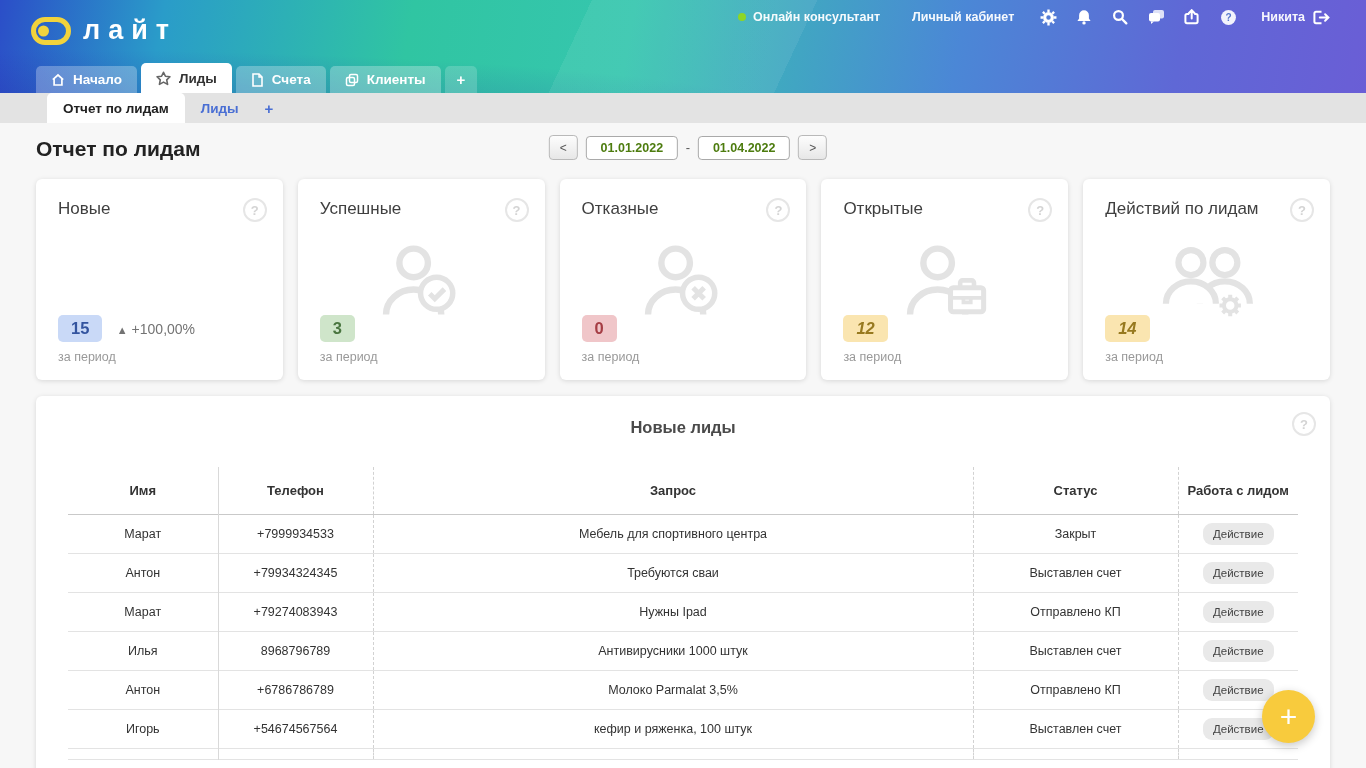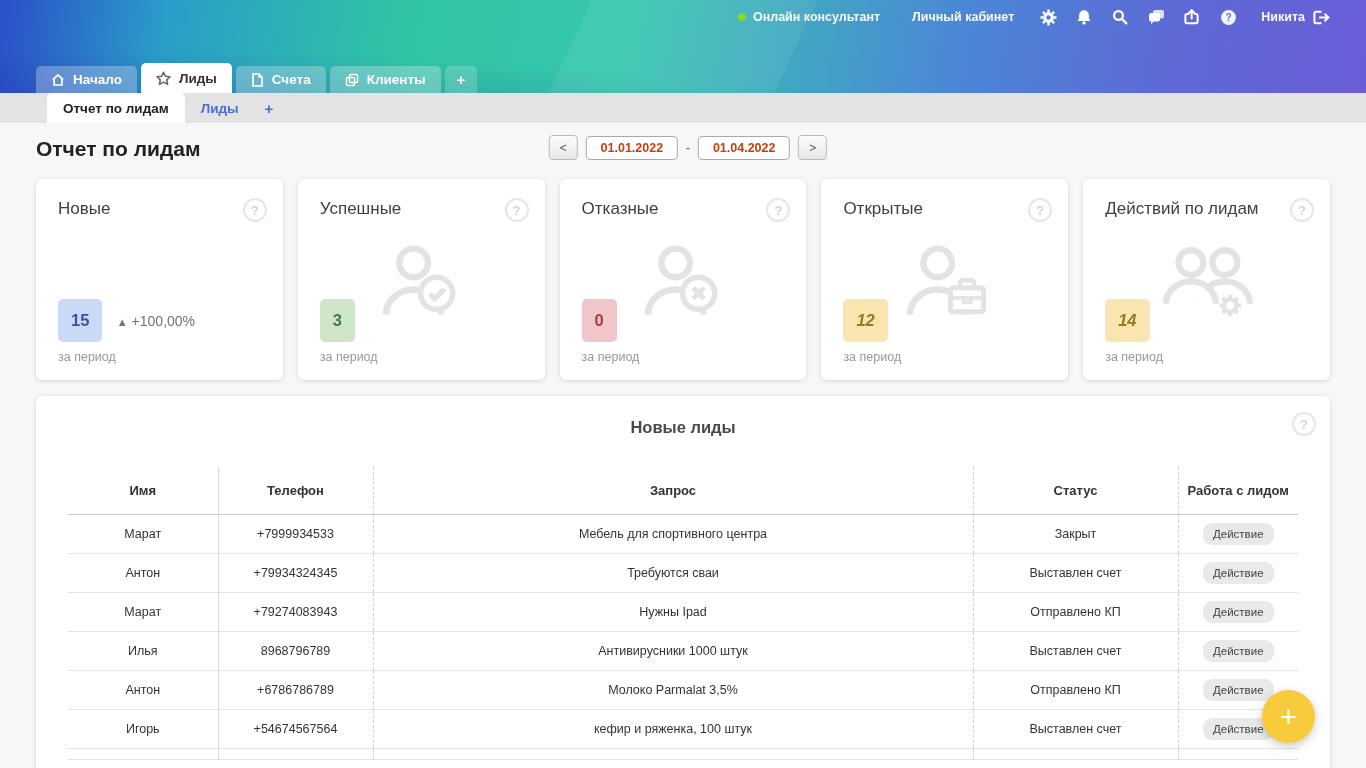--- a/index.html
+++ b/index.html
@@ -39,32 +39,32 @@
   .subtab.active { background:#fff; color:#222; border-radius:5px 5px 0 0; }
   .subtab.link { color:#4a6fd4; }
   .subtab.add { color:#4a6fd4; font-size:15px; padding:0 10px; }
 
   
   .content { position:relative; height:645px; background:#f7f7f7; }
   .page-head { position:relative; margin:0 36px; padding-top:14px; height:48px; }
   .page-title { font-size:21px; font-weight:bold; color:#222; }
   .date-controls { position:absolute; top:12px; left:50%; transform:translateX(-50%); margin-left:5px; display:flex; align-items:center; gap:8px; }
   .nav-btn { width:29px; height:25px; background:linear-gradient(#fdfdfd,#e7e7e7); border:1px solid #b9b9b9; border-radius:4px; font-size:12px; color:#555; cursor:pointer; }
-  .date-input { width:92px; height:24px; border:1px solid #a9a9a9; border-radius:4px; text-align:center; font-size:12.5px; font-weight:bold; color:#c2410c; font-family:inherit; background:#fff; }
+  .date-input { width:92px; height:24px; border:1px solid #a9a9a9; border-radius:4px; text-align:center; font-size:12.5px; font-weight:bold; color:#4d7c0f; font-family:inherit; background:#fff; }
   .date-dash { color:#555; font-size:13px; }
 
   
   .cards { display:flex; gap:15px; margin:8px 36px 0; height:201px; }
   .card { flex:1; position:relative; background:#fff; border-radius:6px; box-shadow:0 1px 5px rgba(0,0,0,.13); padding:20px 22px; }
   .card-title { font-size:17px; color:#3f3f3f; padding-right:28px; white-space:nowrap; }
   .help { position:absolute; top:19px; right:16px; width:24px; height:24px; border:2px solid #e6e6e6; border-radius:50%;
           color:#d4d4d4; font-weight:bold; font-size:13px; display:flex; align-items:center; justify-content:center; cursor:pointer; background:#fff; }
   .card-icon { position:absolute; left:50%; top:50%; transform:translate(-50%,-46%); }
   .card-bottom { position:absolute; left:22px; bottom:16px; }
-  .value-badge { display:inline-block; padding:12px 13px; border-radius:5px; font-size:16.5px; font-weight:bold; }
+  .value-badge { display:inline-block; padding:4px 13px; border-radius:5px; font-size:16.5px; font-weight:bold; }
   .badge-blue   { background:#c9d9f7; color:#33549f; }
   .badge-green  { background:#cfe5ca; color:#49753f; }
   .badge-red    { background:#f0c6c9; color:#a53d44; }
   .badge-yellow { background:#fae5b0; color:#97791f;font-style:italic; }
   .delta { color:#737373; font-size:14px; font-weight:normal; margin-left:10px; }
   .delta .tri { font-size:11px; }
   .period { color:#999; font-size:12.5px; margin-top:8px; }
 
   
   .table-panel { position:relative; margin:16px 36px 0; background:#fff; border-radius:6px 6px 0 0; box-shadow:0 1px 5px rgba(0,0,0,.13); padding:22px 16px 0; height:400px; }
@@ -89,20 +89,26 @@
          box-shadow:0 3px 10px rgba(0,0,0,.22); z-index:20; padding:0; }
 
   .ghost { stroke:#e3e3e3; }
 </style>
 </head>
 <body>
 
 <div class="app">
 
   <header class="header">
+    <div class="logo">
+      <span class="logo-mark">
+          <span class="dot"></span>
+        </span>
+      <span class="logo-text">лайт</span>
+    </div>
 
     <div class="header-top">
       <span class="header-link">
         <span class="online-dot"></span>
         <span>Онлайн консультант</span>
       </span>
       <span class="header-link">
         <span>Личный кабинет</span>
       </span>
 

